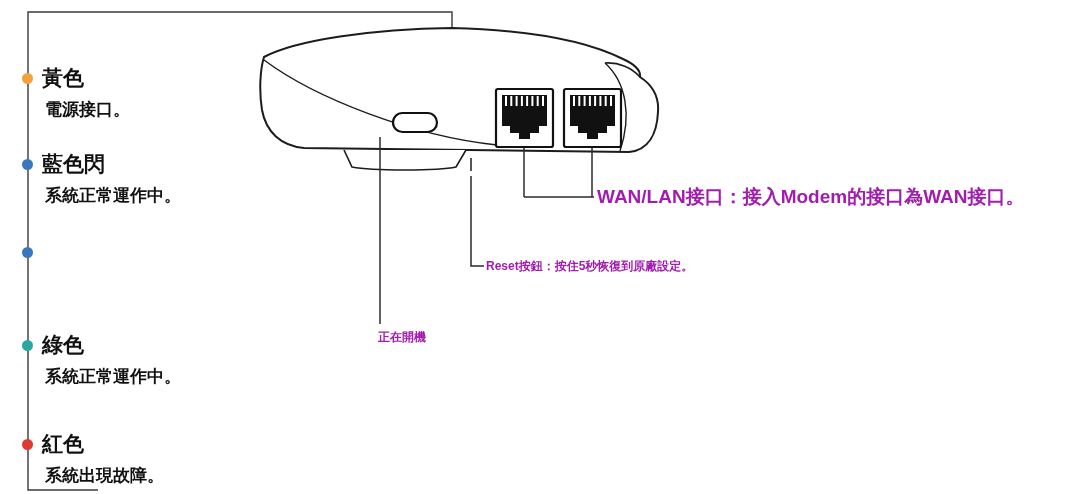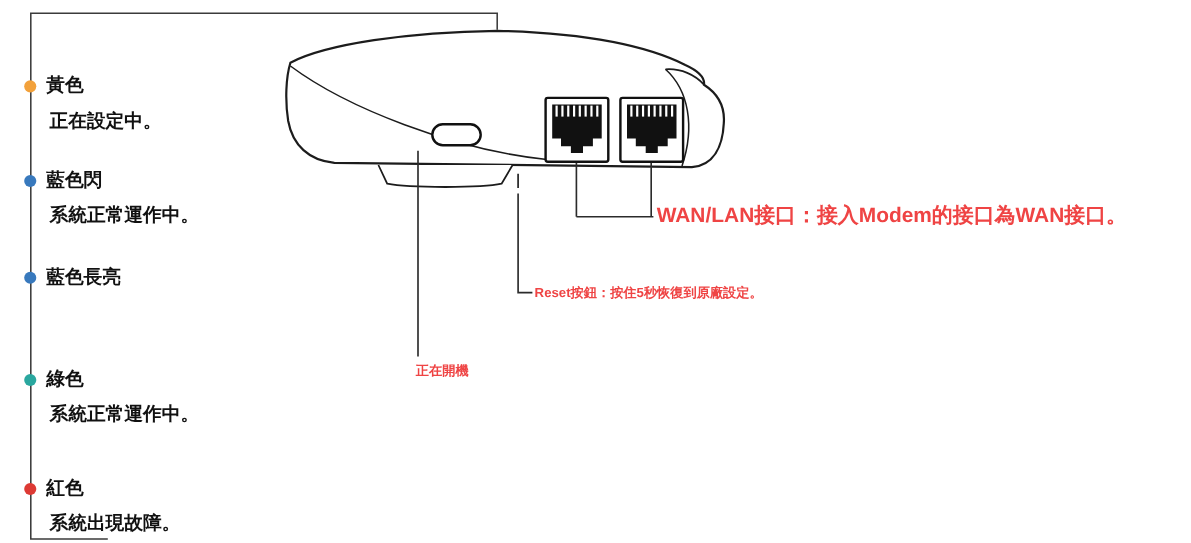--- a/index.html
+++ b/index.html
@@ -24,38 +24,38 @@
     white-space: nowrap;
   }
   .legend-dot {
     position: absolute;
     left: 0; top: 7px;
     width: 11px; height: 11px;
     border-radius: 50%;
     background: #999;
   }
   .legend-title {
-    font-size: 17px;
+    font-size: 21px;
     font-weight: bold;
     line-height: 24px;
   }
   .legend-desc {
     font-size: 17px;
     font-weight: bold;
     line-height: 24px;
     margin-top: 8px;
     margin-left: 3px;
   }
   .callout-label {
     position: absolute;
     font-size: 19px;
     font-weight: bold;
     line-height: 24px;
     white-space: nowrap;
-    color: #ef4444;
+    color: #a21caf;
   }
   .callout-label.small { font-size: 12px; }
 </style>
 </head>
 <body>
 
 <div class="canvas">
 
   <svg class="diagram-layer" viewBox="0 0 1083 494">
 
@@ -120,32 +120,31 @@
       <polyline points="471,176 471,266 484,266"></polyline>
       <line x1="380" y1="137" x2="380" y2="324"></line>
     </g>
   </svg>
 
   <div>
 
     <div class="legend-item" style="top:66px">
       <span class="legend-dot" style="background-color: rgb(242, 161, 59);"></span>
       <div class="legend-title">黃色</div>
-      <div class="legend-desc">正在設定中。</div>
+      <div class="legend-desc">電源接口。</div>
     </div>
 
     <div class="legend-item" style="top:152px">
       <span class="legend-dot" style="background-color: rgb(56, 121, 189);"></span>
       <div class="legend-title">藍色閃</div>
       <div class="legend-desc">系統正常運作中。</div>
     </div>
 
     <div class="legend-item" style="top:240px">
       <span class="legend-dot" style="background-color: rgb(56, 121, 189);"></span>
-      <div class="legend-title">藍色長亮</div>
     </div>
 
     <div class="legend-item" style="top:333px">
       <span class="legend-dot" style="background-color: rgb(42, 167, 159);"></span>
       <div class="legend-title">綠色</div>
       <div class="legend-desc">系統正常運作中。</div>
     </div>
 
     <div class="legend-item" style="top:432px">
       <span class="legend-dot" style="background-color: rgb(221, 58, 52);"></span>

